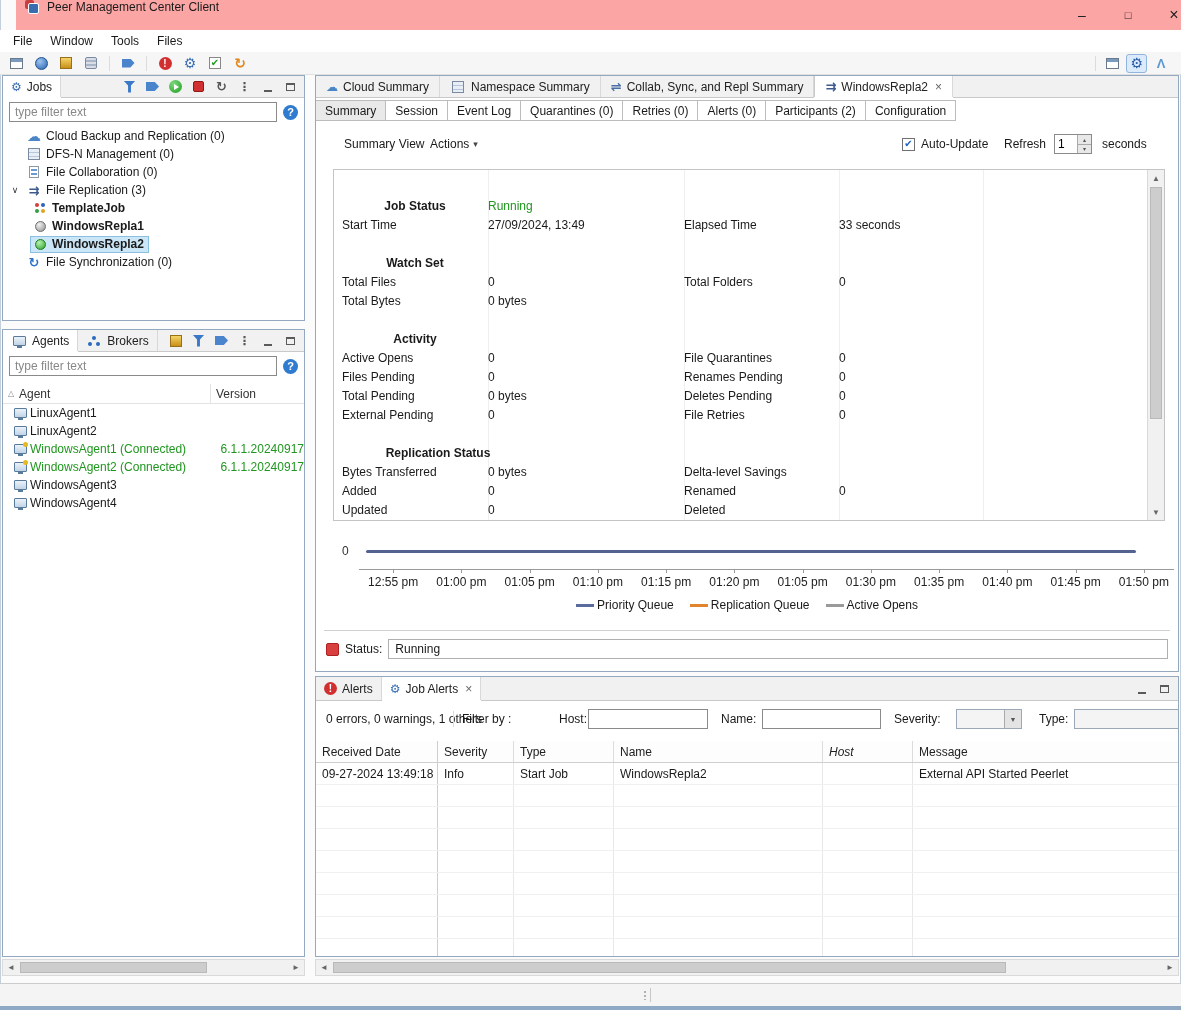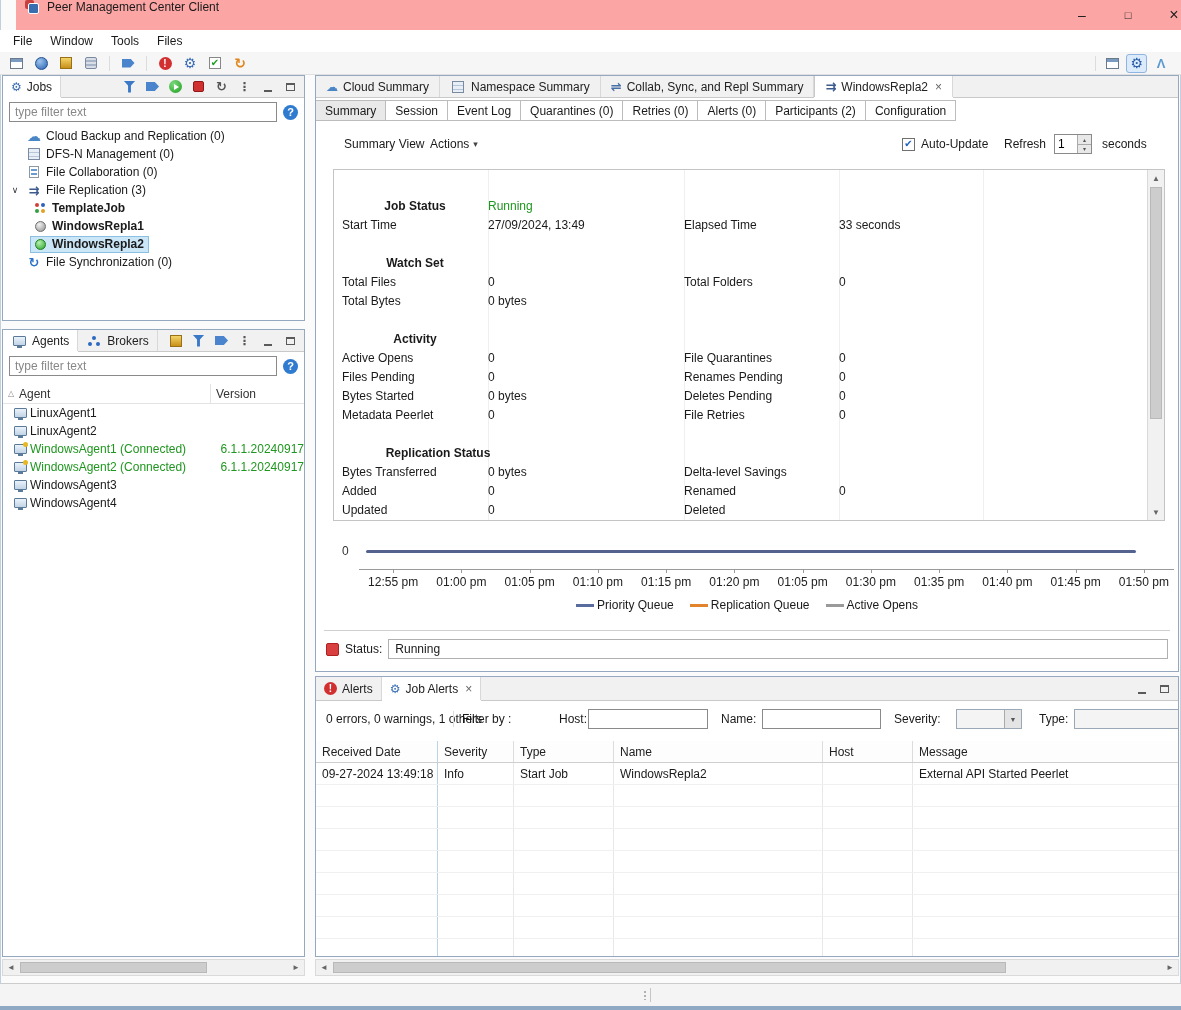--- a/index.html
+++ b/index.html
@@ -165,21 +165,21 @@
   .combo .cfield { flex:1; }
   .combo .cbtn { width:17px; border-left:1px solid #aaa; background:#e4e4e4; display:flex; align-items:center; justify-content:center; font-size:7px; color:#555; }
   .vsep { position:absolute; top:4px; bottom:4px; width:1px; background:#dcdcdc; }
 
   .altable { position:absolute; left:0; top:64px; right:0; bottom:0; }
   .alh { height:22px; display:flex; border-bottom:1px solid #cfcfcf; color:#222; background:#fdfdfd; }
   .alh > span { display:flex; align-items:center; padding-left:6px; border-right:1px solid #dcdcdc; }
   .alrow { height:22px; display:flex; border-bottom:1px solid #f0f0f0; }
   .alrow > span { display:flex; align-items:center; padding-left:6px; border-right:1px solid #e8e8e8; }
   .alrow > span:first-child, .alh > span:first-child { border-right-color:#bcd2e6; }
-  .w-recv { width:122px; } .w-sev { width:76px; } .w-type { width:100px; } .w-name { width:209px; } .w-host { width:90px; } .w-msg { flex:1; border-right:0 !important; }
+  .w-recv { width:122px; } .w-sev { width:76px; } .w-type { width:100px; } .w-name { width:209px; } .w-host { width:90px;font-style:italic; } .w-msg { flex:1; border-right:0 !important; }
 
   
   .statusbar { position:absolute; left:0; top:983px; width:100%; height:23px; background:#f4f4f4; border-top:1px solid #cccccc; }
   .sb-div { position:absolute; left:650px; top:4px; bottom:4px; width:1px; background:#c6c6c6; }
   .sb-grip { position:absolute; left:644px; top:7px; width:2px; height:9px; background:repeating-linear-gradient(#b0b0b0 0 2px, transparent 2px 4px); }
   .frame-bottom { position:absolute; left:0; top:1006px; width:100%; height:4px; background:#8fa9c4; }
 </style>
 </head>
 <body>
 
@@ -532,27 +532,27 @@
           <span class="sl2">File Quarantines</span>
           <span class="sv2">0</span>
         </div>
         <div class="srow">
           <span class="sl1">Files Pending</span>
           <span class="sv1">0</span>
           <span class="sl2">Renames Pending</span>
           <span class="sv2">0</span>
         </div>
         <div class="srow">
-          <span class="sl1">Bytes Started</span>
+          <span class="sl1">Total Pending</span>
           <span class="sv1">0 bytes</span>
           <span class="sl2">Deletes Pending</span>
           <span class="sv2">0</span>
         </div>
         <div class="srow">
-          <span class="sl1">Metadata Peerlet</span>
+          <span class="sl1">External Pending</span>
           <span class="sv1">0</span>
           <span class="sl2">File Retries</span>
           <span class="sv2">0</span>
         </div>
         <div class="srow"></div>
         <div class="srow">
           <span class="sl1 b" style="width:200px;">Replication Status</span>
         </div>
         <div class="srow">
           <span class="sl1">Bytes Transferred</span>

